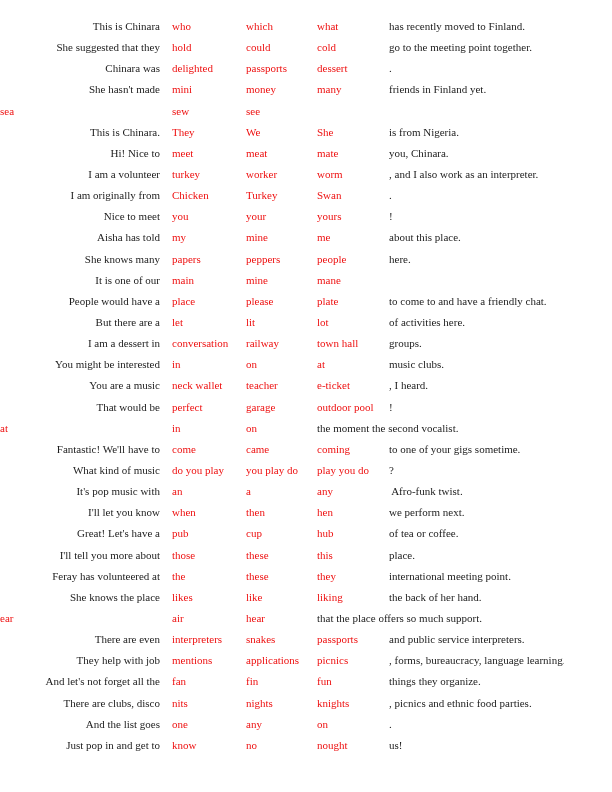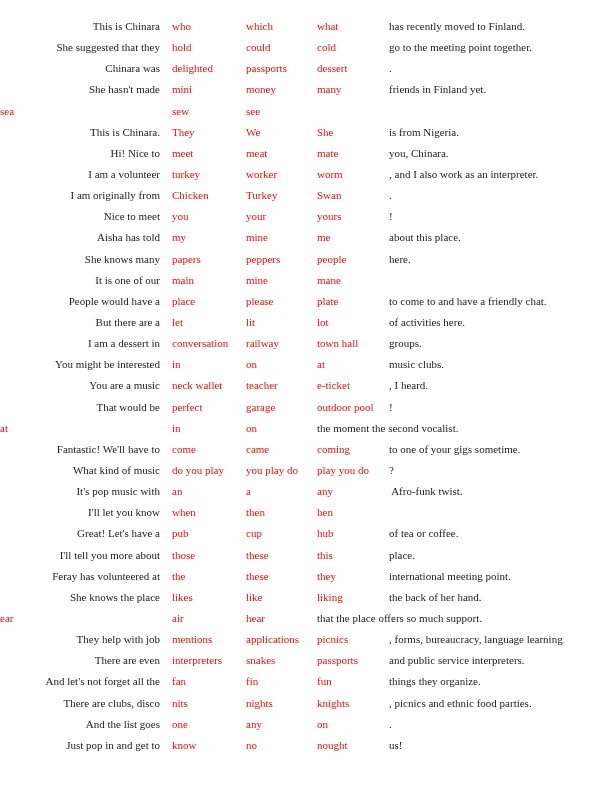--- a/index.html
+++ b/index.html
@@ -205,20 +205,21 @@
         <span class="opt">an</span>
         <span class="opt">a</span>
         <span class="opt">any</span>
         <span class="suffix"> Afro-funk twist.</span>
       </div>
       <div class="row">
         <span class="prefix">I'll let you know</span>
         <span class="opt">when</span>
         <span class="opt">then</span>
         <span class="opt">hen</span>
+        <span class="suffix">we perform next.</span>
       </div>
       <div class="row">
         <span class="prefix">Great! Let's have a</span>
         <span class="opt">pub</span>
         <span class="opt">cup</span>
         <span class="opt">hub</span>
         <span class="suffix">of tea or coffee.</span>
       </div>
       <div class="row">
         <span class="prefix">I'll tell you more about</span>
@@ -241,34 +242,34 @@
         <span class="opt">liking</span>
         <span class="suffix">the back of her hand.</span>
       </div>
       <div class="row">
         <span class="opt">ear</span>
         <span class="opt">air</span>
         <span class="opt">hear</span>
         <span class="suffix">that the place offers so much support.</span>
       </div>
       <div class="row">
+        <span class="prefix">There are even</span>
+        <span class="opt">interpreters</span>
+        <span class="opt">snakes</span>
+        <span class="opt">passports</span>
+        <span class="suffix">and public service interpreters.</span>
+      </div>
+      <div class="row">
         <span class="prefix">They help with job</span>
         <span class="opt">mentions</span>
         <span class="opt">applications</span>
         <span class="opt">picnics</span>
         <span class="suffix">, forms, bureaucracy, language learning.</span>
       </div>
       <div class="row">
-        <span class="prefix">There are even</span>
-        <span class="opt">interpreters</span>
-        <span class="opt">snakes</span>
-        <span class="opt">passports</span>
-        <span class="suffix">and public service interpreters.</span>
-      </div>
-      <div class="row">
         <span class="prefix">And let's not forget all the</span>
         <span class="opt">fan</span>
         <span class="opt">fin</span>
         <span class="opt">fun</span>
         <span class="suffix">things they organize.</span>
       </div>
       <div class="row">
         <span class="prefix">There are clubs, disco</span>
         <span class="opt">nits</span>
         <span class="opt">nights</span>

